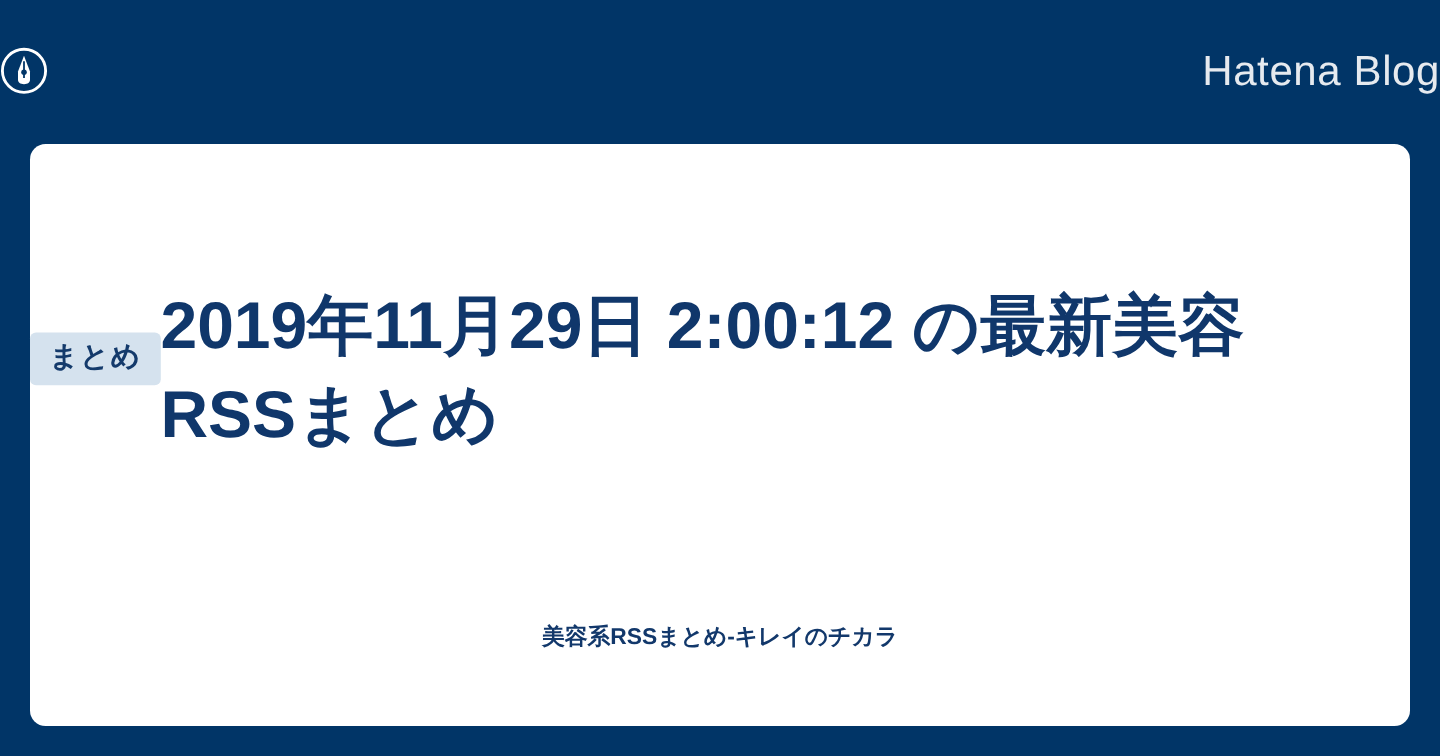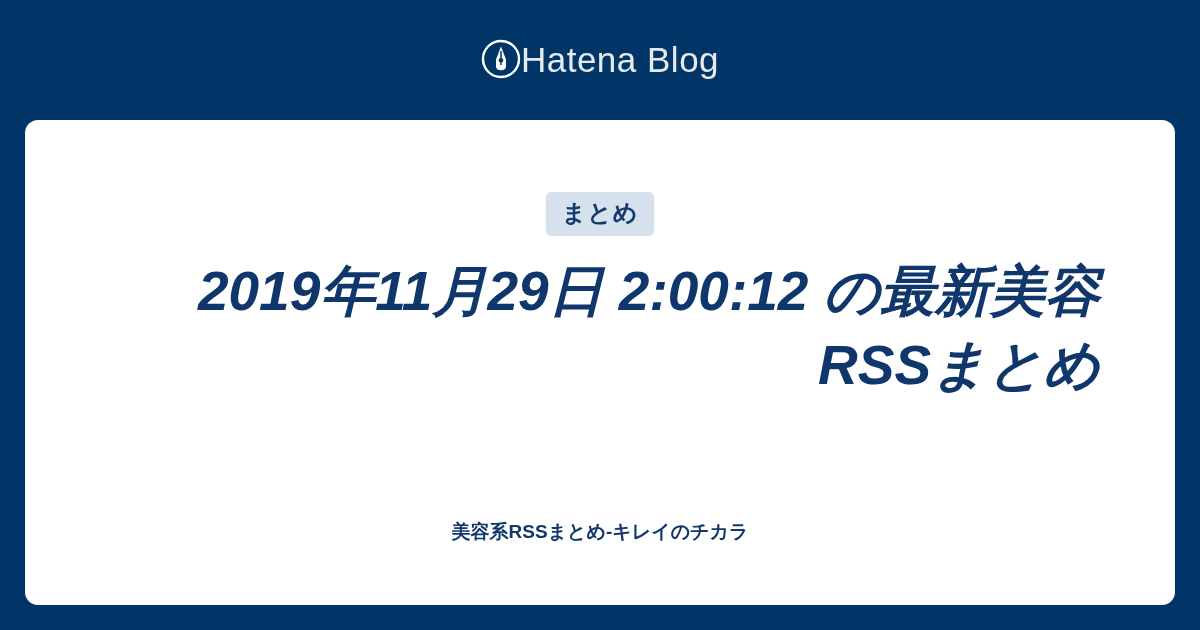--- a/index.html
+++ b/index.html
@@ -13,21 +13,21 @@
     font-family: "Liberation Sans", "DejaVu Sans", sans-serif;
     overflow: hidden;
     position: relative;
   }
 
   
   .site-header {
     height: 118px;
     display: flex;
     align-items: center;
-    justify-content: center;
+    justify-content: space-between;
     user-select: none;
   }
   .brand-logo {
     width: 40px;
     height: 40px;
     display: block;
     flex: 0 0 auto;
   }
   .brand-name {
     color: #e6eaef;
@@ -49,23 +49,23 @@
     border-radius: 13px;
     box-sizing: border-box;
     display: flex;
     flex-direction: column;
     align-items: center;
   }
 
   .card-entry {
     width: 100%;
     display: flex;
-    flex-direction: column;
+    flex-direction: row;
     align-items: center;
-    padding-top: 72px;
+    padding-top: 96px;
     box-sizing: border-box;
   }
 
   .tag-badge {
     display: inline-block;
     background: #d5e2ee;
     color: #143a6b;
     font-size: 24px;
     font-weight: 700;
     line-height: 1;
@@ -74,25 +74,24 @@
     letter-spacing: 1px;
     white-space: nowrap;
   }
 
   .entry-title {
     margin: 18px 0 0;
     color: #10376b;
     font-size: 55px;
     font-weight: 700;
     line-height: 74px;
-    text-align: right;
+    text-align: left;
     letter-spacing: 0;
     max-width: 1000px;
     word-break: break-word;
-    font-style: italic;
   }
 
   .blog-name {
     position: absolute;
     left: 0;
     right: 0;
     top: 400px;
     text-align: center;
     color: #12386b;
     font-size: 19px;

